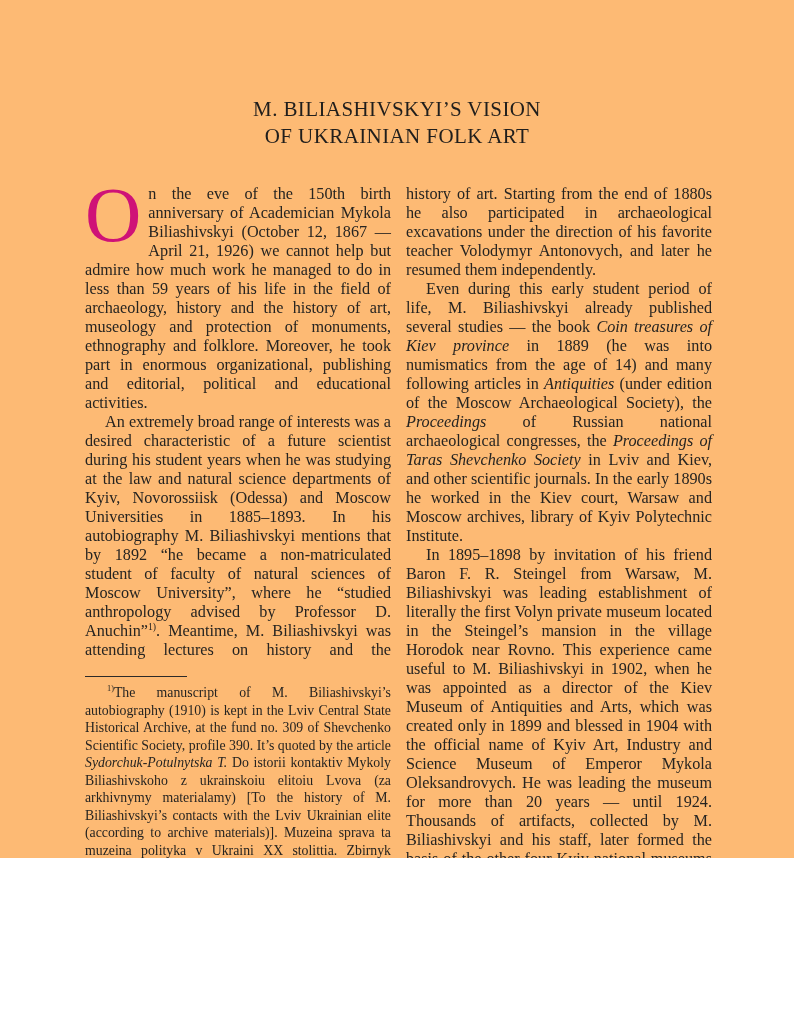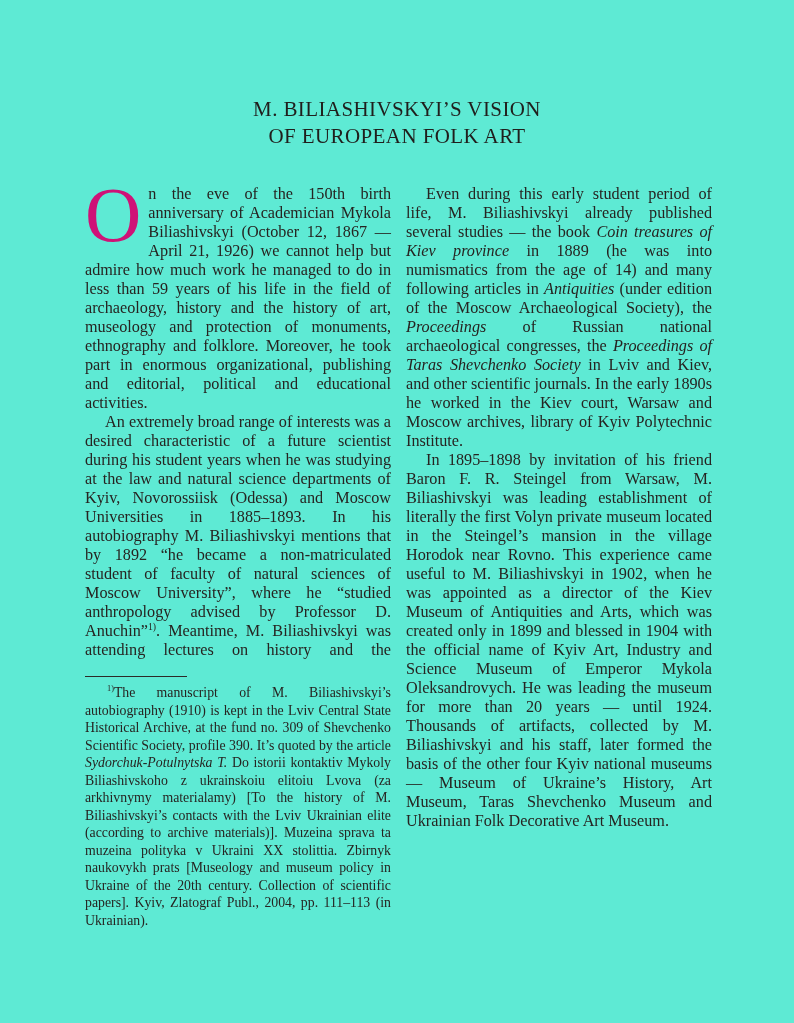--- a/index.html
+++ b/index.html
@@ -3,22 +3,22 @@
 <meta charset="utf-8">
 <style>
   html, body {
     margin: 0;
     padding: 0;
     background: #ffffff;
   }
   .page {
     position: relative;
     width: 794px;
-    height: 1023px;
-    background: #5eead4;
+    height: 858px;
+    background: #fdba74;
     overflow: hidden;
     font-family: "Liberation Serif", "DejaVu Serif", serif;
     color: #262421;
   }
   .title-block {
     padding-top: 96px;
     text-align: center;
     font-size: 21px;
     line-height: 27px;
     letter-spacing: 0.4px;
@@ -75,37 +75,38 @@
   }
   i { font-style: italic; }
 </style>
 </head>
 <body>
 
 <div class="page">
 
   <header class="title-block">
     <span class="title-line">M. BILIASHIVSKYI’S VISION</span>
-    <span class="title-line">OF EUROPEAN FOLK ART</span>
+    <span class="title-line">OF UKRAINIAN FOLK ART</span>
   </header>
 
   <main class="columns">
 
     <section class="col">
       <p class="body-par"><span class="drop-cap" style="color: rgb(207, 18, 119);">O</span><span><span>n the eve of the 150th birth anniversary of Academician Mykola Biliashivskyi (October 12, 1867 — April 21, 1926) we cannot help but admire how much work he managed to do in less than 59 years of his life in the field of archaeology, history and the history of art, museology and protection of monuments, ethnography and folklore. Moreover, he took part in enormous organizational, publishing and editorial, political and educational activities.</span></span></p>
 
       <p class="body-par indent continues"><span>An extremely broad range of interests was a desired characteristic of a future scientist during his student years when he was studying at the law and natural science departments of Kyiv, Novorossiisk (Odessa) and Moscow Universities in 1885–1893. In his autobiography M. Biliashivskyi mentions that by 1892 “he became a non-matriculated student of faculty of natural sciences of Moscow University”, where he “studied anthropology advised by Professor D. Anuchin”</span><sup>1)</sup><span>. Meantime, M. Biliashivskyi was attending lectures on history and the</span></p>
 
       <div class="footnote-block">
         <hr class="footnote-rule">
         <p class="footnote"><sup>1)</sup><span>The manuscript of M. Biliashivskyi’s autobiography (1910) is kept in the Lviv Central State Historical Archive, at the fund no. 309 of Shevchenko Scientific Society, profile 390. It’s quoted by the article </span><i>Sydorchuk-Potulnytska T.</i><span> Do istorii kontaktiv Mykoly Biliashivskoho z ukrainskoiu elitoiu Lvova (za arkhivnymy materialamy) [To the history of M. Biliashivskyi’s contacts with the Lviv Ukrainian elite (according to archive materials)]. Muzeina sprava ta muzeina polityka v Ukraini XX stolittia. Zbirnyk naukovykh prats [Museology and museum policy in Ukraine of the 20th century. Collection of scientific papers]. Kyiv, Zlatograf Publ., 2004, pp. 111–113 (in Ukrainian).</span></p>
       </div>
     </section>
 
     <section class="col">
+      <p class="body-par"><span>history of art. Starting from the end of 1880s he also participated in archaeological excavations under the direction of his favorite teacher Volodymyr Antonovych, and later he resumed them independently.</span></p>
 
       <p class="body-par indent"><span>Even during this early student period of life, M. Biliashivskyi already published several studies — the book </span><i>Coin treasures of Kiev province</i><span> in 1889 (he was into numismatics from the age of 14) and many following articles in </span><i>Antiquities</i><span> (under edition of the Moscow Archaeological Society), the </span><i>Proceedings</i><span> of Russian national archaeological congresses, the </span><i>Proceedings of Taras Shevchenko Society</i><span> in Lviv and Kiev, and other scientific journals. In the early 1890s he worked in the Kiev court, Warsaw and Moscow archives, library of Kyiv Polytechnic Institute.</span></p>
 
       <p class="body-par indent"><span>In 1895–1898 by invitation of his friend Baron F. R. Steingel from Warsaw, M. Biliashivskyi was leading establishment of literally the first Volyn private museum located in the Steingel’s mansion in the village Horodok near Rovno. This experience came useful to M. Biliashivskyi in 1902, when he was appointed as a director of the Kiev Museum of Antiquities and Arts, which was created only in 1899 and blessed in 1904 with the official name of Kyiv Art, Industry and Science Museum of Emperor Mykola Oleksandrovych. He was leading the museum for more than 20 years — until 1924. Thousands of artifacts, collected by M. Biliashivskyi and his staff, later formed the basis of the other four Kyiv national museums — Museum of Ukraine’s History, Art Museum, Taras Shevchenko Museum and Ukrainian Folk Decorative Art Museum.</span></p>
     </section>
 
   </main>
 </div>
 
 </body></html>

